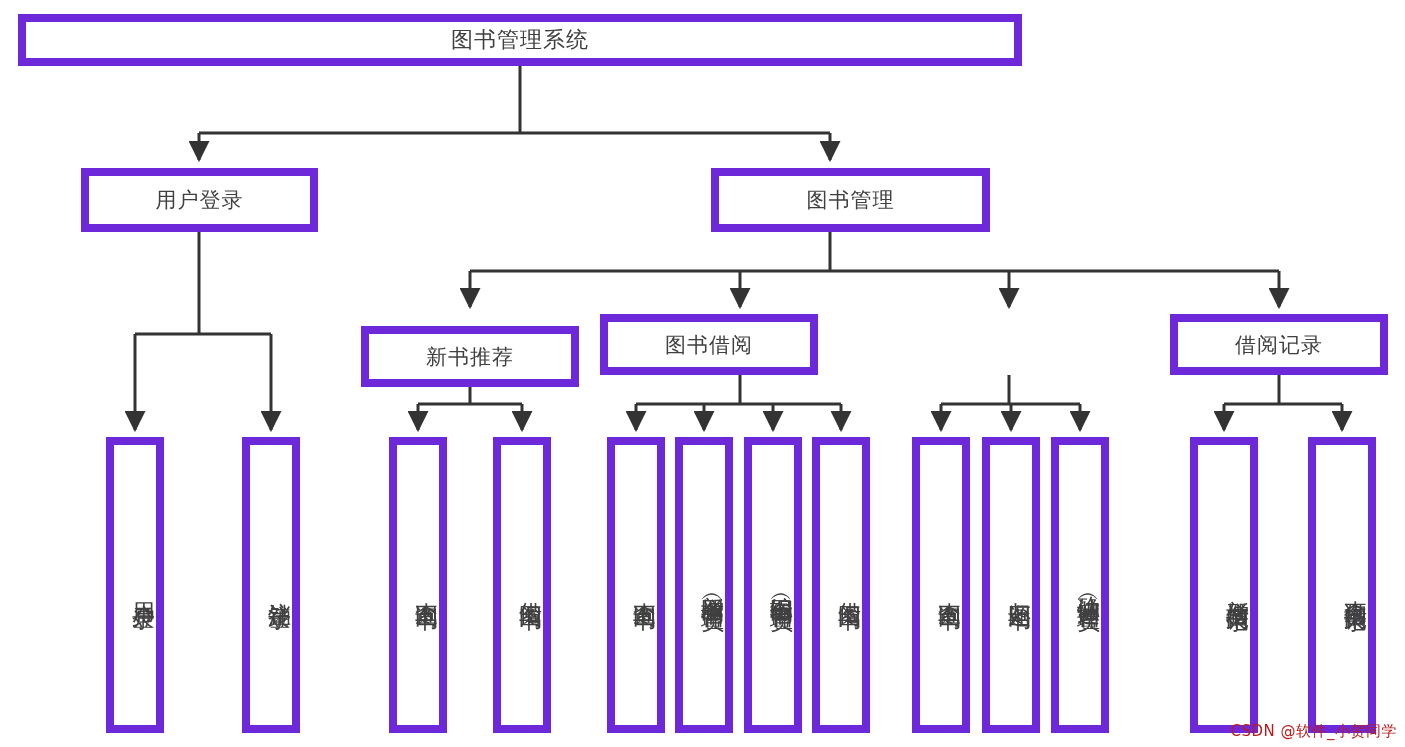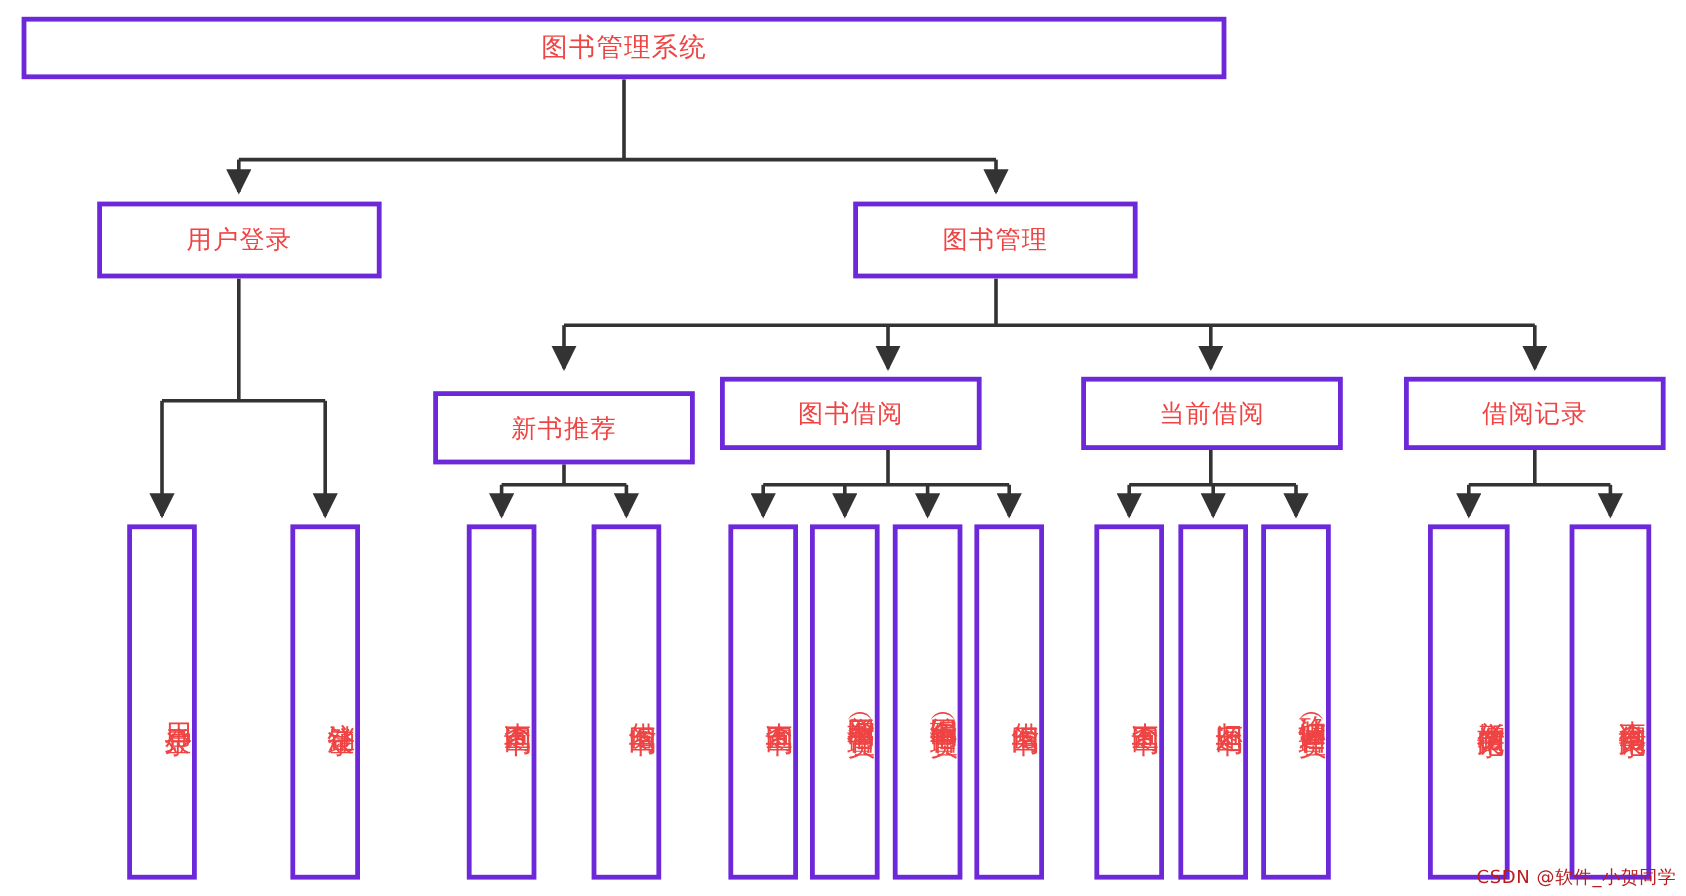--- a/index.html
+++ b/index.html
@@ -22,25 +22,25 @@
     position: absolute;
     left: 0;
     top: 0;
     width: 1405px;
     height: 747px;
   }
   .node {
     position: absolute;
     box-sizing: border-box;
     background: #ffffff;
-    border: 4px solid #6d28d9;
+    border: 8px solid #6d28d9;
     display: flex;
     align-items: center;
     justify-content: center;
-    color: #ef4444;
+    color: #404040;
     z-index: 2;
   }
   .node-h {
     font-size: 21px;
     letter-spacing: 1px;
     white-space: nowrap;
   }
   .node-root {
     font-size: 22px;
   }
@@ -121,27 +121,26 @@
       <path d="M 1224 404 L 1342 404"></path>
       <path d="M 1224 404 L 1224 430" marker-end="url(#arrow)"></path>
       <path d="M 1342 404 L 1342 430" marker-end="url(#arrow)"></path>
     </g>
   </svg>
 
   <div class="node node-h node-root" style="left:18px; top:14px; width:1004px; height:52px;">图书管理系统</div>
 
   <div class="node node-h" style="left:81px; top:168px; width:237px; height:64px;">用户登录</div>
 
-  <div class="node node-h" style="left:711px; top:168px; width:237px; height:64px;">图书管理</div>
+  <div class="node node-h" style="left:711px; top:168px; width:279px; height:64px;">图书管理</div>
 
   <div class="node node-h" style="left:361px; top:314px; width:218px; height:61px;margin-top:12px;">新书推荐</div>
 
   <div class="node node-h" style="left:600px; top:314px; width:218px; height:61px;">图书借阅</div>
 
-  <div class="node node-h" style="left:901px; top:314px; width:218px; height:61px;">当前借阅</div>
 
   <div class="node node-h" style="left:1170px; top:314px; width:218px; height:61px;">借阅记录</div>
 
   <div class="node node-v" style="left:106px; top:437px; width:58px; height:296px;">用户登录</div>
 
   <div class="node node-v" style="left:242px; top:437px; width:58px; height:296px;">注销登录</div>
 
   <div class="node node-v" style="left:389px; top:437px; width:58px; height:296px;">查询图书</div>
 
   <div class="node node-v" style="left:493px; top:437px; width:58px; height:296px;">借阅图书</div>

